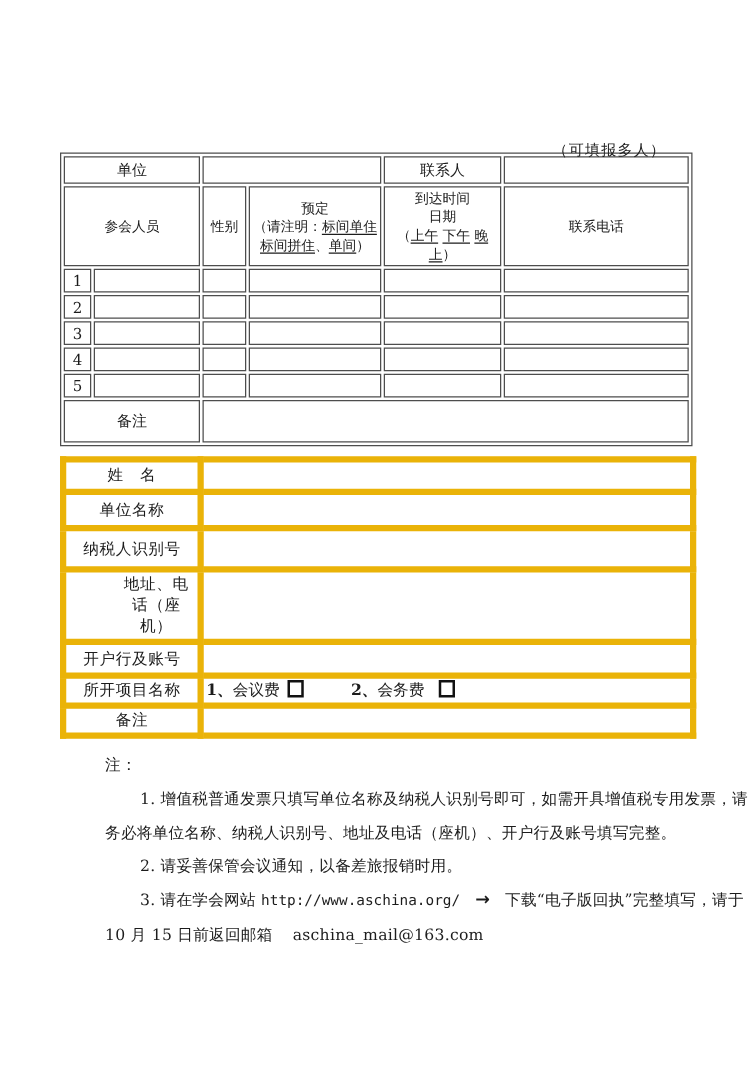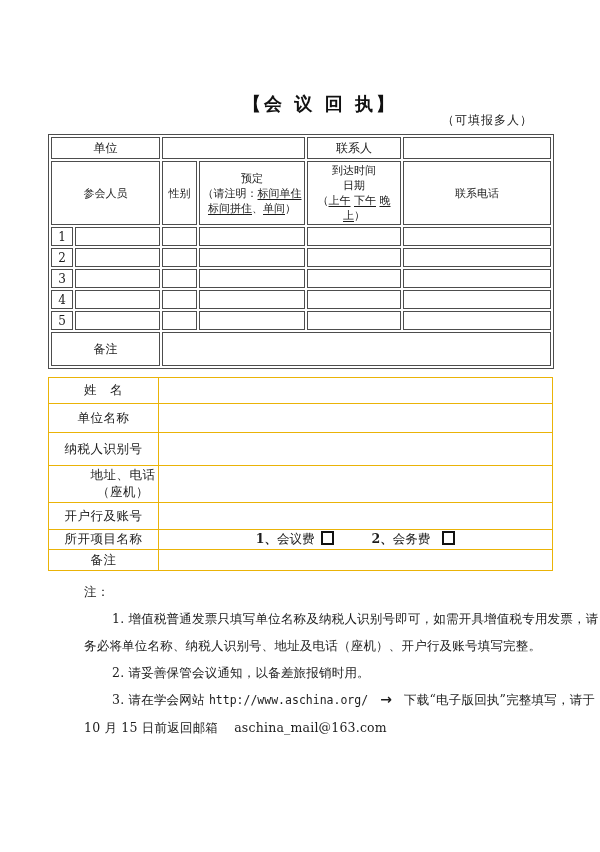--- a/index.html
+++ b/index.html
@@ -38,21 +38,21 @@
     right: 19px;
     top: 20px;
     font-size: 12px;
     letter-spacing: 1px;
     color: #222;
   }
 
   
   table.t1 {
     margin-left: 48px;
-    margin-top: 16px;
+    margin-top: 4px;
     width: 504px;
     table-layout: fixed;
     border: 1px solid #4d4d4d;
     border-spacing: 2px;
     font-size: 12px;
   }
   table.t1 td {
     border: 1px solid #4d4d4d;
     text-align: center;
     vertical-align: middle;
@@ -83,33 +83,33 @@
   }
   table.t2 {
     margin-left: 48px;
     margin-top: 8px;
     width: 504px;
     table-layout: fixed;
     border-collapse: collapse;
     font-size: 12.5px;
   }
   table.t2 td {
-    border: 1px solid #eab308;
+    border: 5px solid #eab308;
     vertical-align: middle;
     padding: 1px 2px;
   }
   table.t2 td.lbl { text-align: center; letter-spacing: 0.5px; }
   table.t2 tr.iv0 td { height: 26px; }
   table.t2 tr.iv1 td { height: 29px; }
   table.t2 tr.iv2 td { height: 33px; }
   table.t2 tr.iv3 td { height: 32px; padding-left: 41px; }
   table.t2 tr.iv4 td { height: 27px; }
   table.t2 tr.iv5 td { height: 17px; }
   table.t2 tr.iv6 td { height: 21px; }
-  .project-cell { text-align: center; }
+  .project-cell { text-align: left; }
   .opt-num { font-weight: bold; }
   .checkbox {
     display: inline-block;
     width: 13px;
     height: 14px;
     border: 2px solid #111;
     vertical-align: -2px;
     margin-left: 6px;
     background: #fff;
   }
@@ -139,21 +139,20 @@
     padding: 0 12px;
   }
   .email-text { font-size: 12.5px; margin-left: 12px; }
 </style>
 </head>
 <body>
 
 <div class="page">
 
   <div class="title-row">
-    <span class="main-title">【会 议 回 执】</span>
     <span class="title-note">（可填报多人）</span>
   </div>
 
   <table class="t1">
     <colgroup>
       <col style="width:22px">
         <col style="width:85px">
         <col style="width:35px">
       <col style="width:106px">
         <col style="width:94px">

